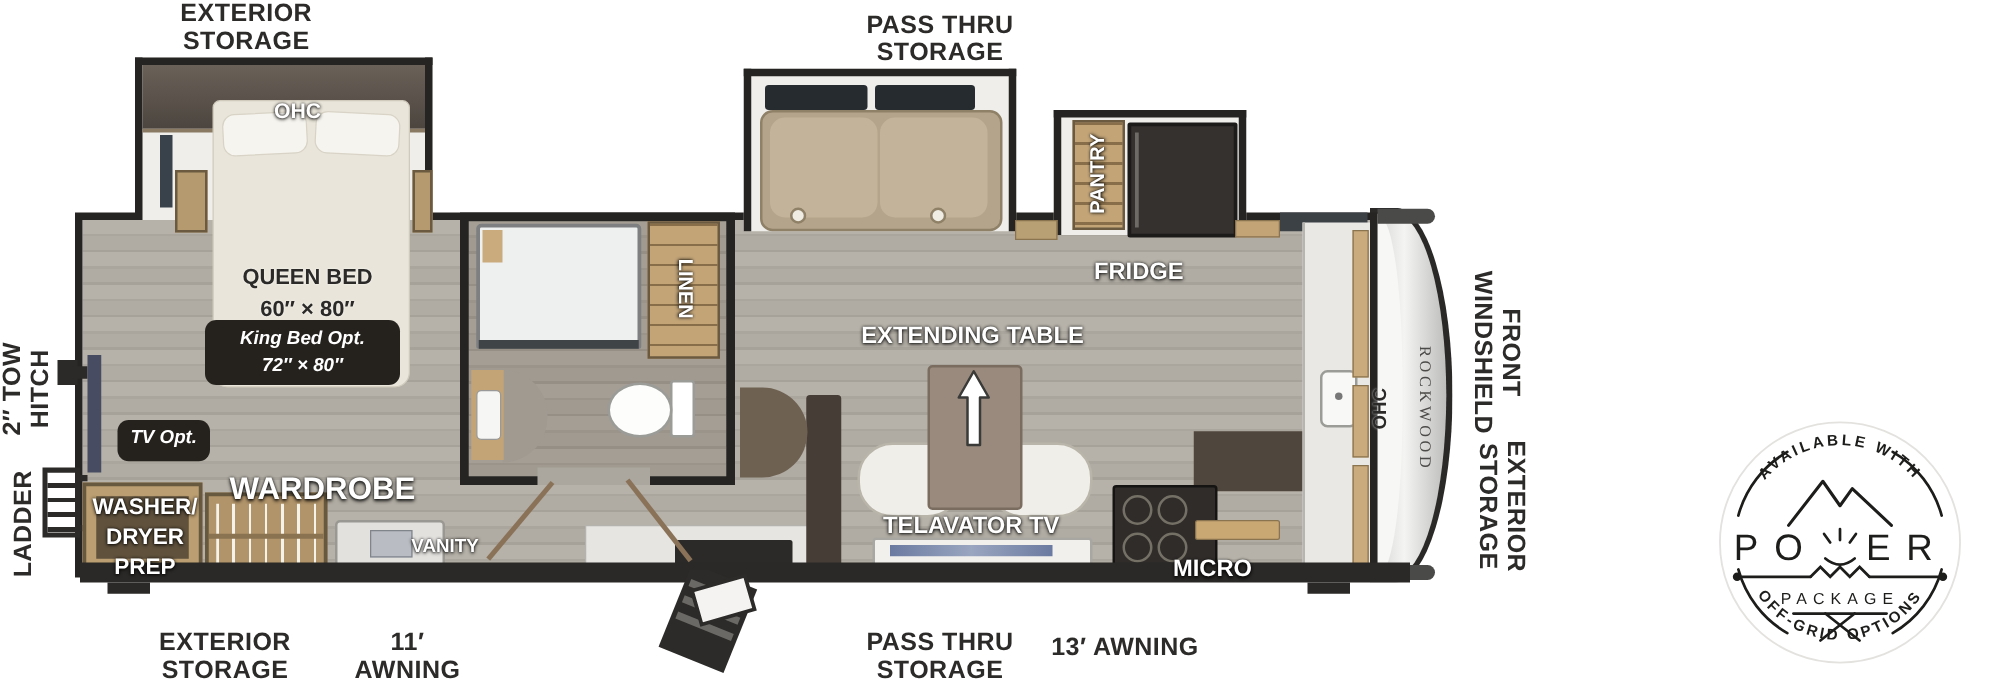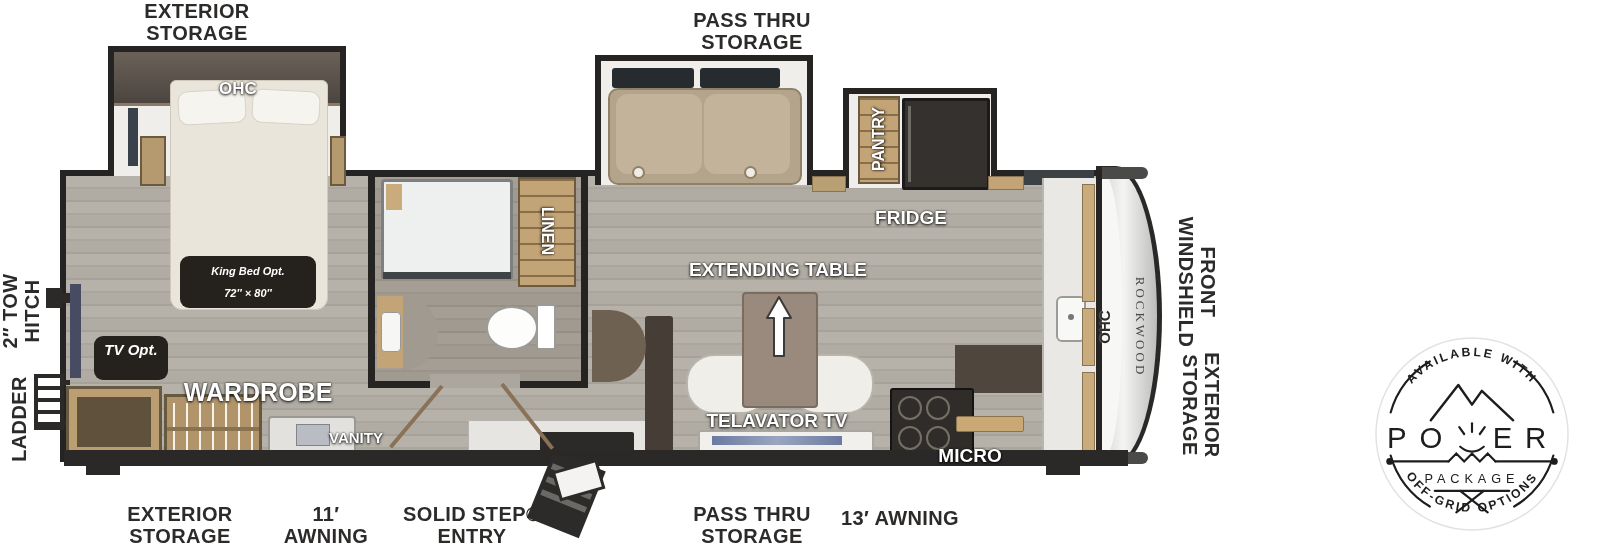--- a/index.html
+++ b/index.html
@@ -137,24 +137,20 @@
   </div>
 
   <div class="lbl out" style="left:180px;top:503px;transform:translateX(-50%)">
     <div>EXTERIOR</div>
     <div>STORAGE</div>
   </div>
   <div class="lbl out" style="left:326px;top:503px;transform:translateX(-50%)">
     <div>11′</div>
     <div>AWNING</div>
   </div>
-  <div class="lbl out" style="left:472px;top:503px;transform:translateX(-50%)">
-    <div>SOLID STEP®</div>
-    <div>ENTRY</div>
-  </div>
   <div class="lbl out" style="left:752px;top:503px;transform:translateX(-50%)">
     <div>PASS THRU</div>
     <div>STORAGE</div>
   </div>
   <div class="lbl out" style="left:900px;top:507px;transform:translateX(-50%)">13′ AWNING</div>
 
   <div class="lbl out" style="left:21px;top:311px;transform:translate(-50%,-50%) rotate(-90deg)">
     <div>2″ TOW</div>
     <div>HITCH</div>
   </div>
@@ -163,28 +159,37 @@
   <div class="lbl out" style="left:1197px;top:282px;transform:translate(-50%,-50%) rotate(90deg)">
     <div>FRONT</div>
     <div>WINDSHIELD</div>
   </div>
   <div class="lbl out" style="left:1201px;top:405px;transform:translate(-50%,-50%) rotate(90deg)">
     <div>EXTERIOR</div>
     <div>STORAGE</div>
   </div>
 
   <div class="lbl wht" style="left:238px;top:89px;transform:translate(-50%,-50%);font-size:17px">OHC</div>
-  <div class="badgebox" style="left:180px;top:256px;width:136px;height:52px;font-size:11px;line-height:22px;padding-top:4px">
+  <div class="lbl drk" style="left:246px;top:234px;transform:translate(-50%,-50%);font-size:17.5px;line-height:26px">
+    <div>QUEEN BED</div>
+    <div>60″ × 80″</div>
+  </div>
+  <div class="badgebox" style="left:164px;top:256px;width:156px;height:52px;font-size:15px;line-height:22px;padding-top:4px">
     <div>King Bed Opt.</div>
     <div>72″ × 80″</div>
   </div>
-  <div class="badgebox" style="left:94px;top:336px;width:74px;height:44px;font-size:15px;line-height:28px">
+  <div class="badgebox" style="left:94px;top:336px;width:74px;height:33px;font-size:15px;line-height:28px">
     <div>TV Opt.</div>
   </div>
   <div class="lbl wht" style="left:258px;top:392px;transform:translate(-50%,-50%);font-size:25px">WARDROBE</div>
+  <div class="lbl wht" style="left:116px;top:429px;transform:translate(-50%,-50%);font-size:18px;line-height:24px">
+    <div>WASHER/</div>
+    <div>DRYER</div>
+    <div>PREP</div>
+  </div>
   <div class="lbl wht" style="left:356px;top:437px;transform:translate(-50%,-50%);font-size:15px">VANITY</div>
   <div class="lbl wht" style="left:547px;top:231px;transform:translate(-50%,-50%) rotate(90deg);font-size:16px">LINEN</div>
   <div class="lbl wht" style="left:879px;top:139px;transform:translate(-50%,-50%) rotate(-90deg);font-size:16px">PANTRY</div>
   <div class="lbl wht" style="left:911px;top:218px;transform:translate(-50%,-50%);font-size:19px">FRIDGE</div>
   <div class="lbl wht" style="left:778px;top:269px;transform:translate(-50%,-50%);font-size:19px;line-height:23px">
     <div>EXTENDING TABLE</div>
   </div>
   <div class="lbl wht" style="left:777px;top:421px;transform:translate(-50%,-50%);font-size:19px">TELAVATOR TV</div>
   <div class="lbl wht" style="left:970px;top:456px;transform:translate(-50%,-50%);font-size:19px">MICRO</div>
   <div class="lbl drk" style="left:1104px;top:327px;transform:translate(-50%,-50%) rotate(-90deg);font-size:15px">OHC</div>

